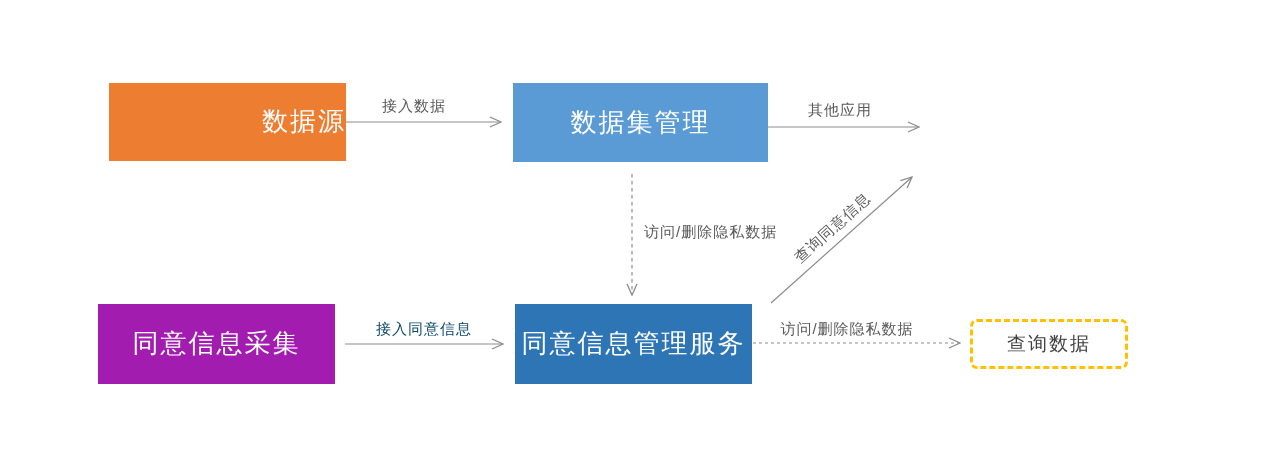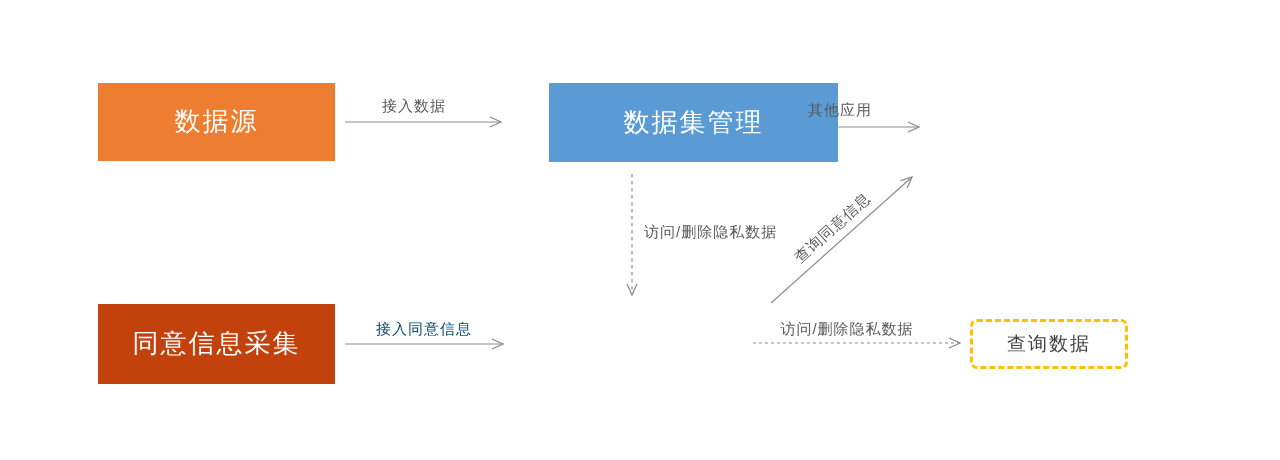--- a/index.html
+++ b/index.html
@@ -30,22 +30,22 @@
     justify-content: center;
     box-sizing: border-box;
     text-align: center;
   }
   .node-label {
     font-size: 26px;
     letter-spacing: 2px;
     line-height: 1.2;
     white-space: nowrap;
   }
-  .node-data-source        { left: 98px;  top: 83px;  width: 237px; height: 78px; }
-  .node-dataset-mgmt       { left: 513px; top: 83px;  width: 289px; height: 79px; margin-left: 36px; }
+  .node-data-source        { left: 109px;  top: 83px;  width: 237px; height: 78px; justify-content: flex-end; }
+  .node-dataset-mgmt       { left: 513px; top: 83px;  width: 255px; height: 79px; }
   .node-data-app-system    { left: 929px; top: 82px;  width: 239px; height: 156px; }
   .node-consent-collect    { left: 98px;  top: 304px; width: 237px; height: 80px; }
   .node-consent-mgmt       { left: 515px; top: 304px; width: 237px; height: 80px; }
   .node-other-apps {
     left: 970px; top: 319px; width: 158px; height: 50px;
     border: 3px dashed #FFC000;
     border-radius: 7px;
     background: #ffffff;
   }
   .node-other-apps .node-label {
@@ -94,24 +94,27 @@
 
   <div class="node node-data-source" style="background: rgb(237, 125, 49); color: rgb(255, 255, 255);">
     <span class="node-label">数据源</span>
   </div>
 
   <div class="node node-dataset-mgmt" style="background: rgb(91, 155, 213); color: rgb(255, 255, 255);">
     <span class="node-label">数据集管理</span>
   </div>
 
 
-  <div class="node node-consent-collect" style="background: #c2410c; color: rgb(255, 255, 255);">
+  <div class="node node-consent-collect" style="background: #a21caf; color: rgb(255, 255, 255);">
     <span class="node-label">同意信息采集</span>
   </div>
 
+  <div class="node node-consent-mgmt" style="background: rgb(46, 117, 182); color: rgb(255, 255, 255);">
+    <span class="node-label">同意信息管理服务</span>
+  </div>
 
   <div class="node node-other-apps" style="background: rgb(255, 255, 255); border-color: rgb(255, 192, 0); color: rgb(64, 64, 64);">
     <span class="node-label">查询数据</span>
   </div>
 
   <div class="edge-label" style="left: 414px; top: 106px; color: rgb(89, 89, 89);">接入数据</div>
 
   <div class="edge-label" style="left: 840px; top: 110px; color: rgb(89, 89, 89);">其他应用</div>
 
   <div class="edge-label edge-label-vertical" style="left: 644px; top: 232px; color: rgb(89, 89, 89);">访问/删除隐私数据</div>

